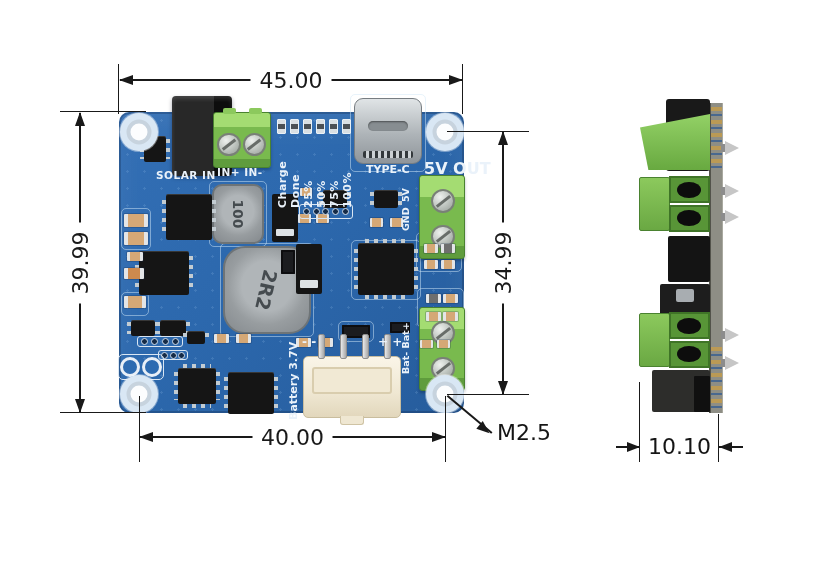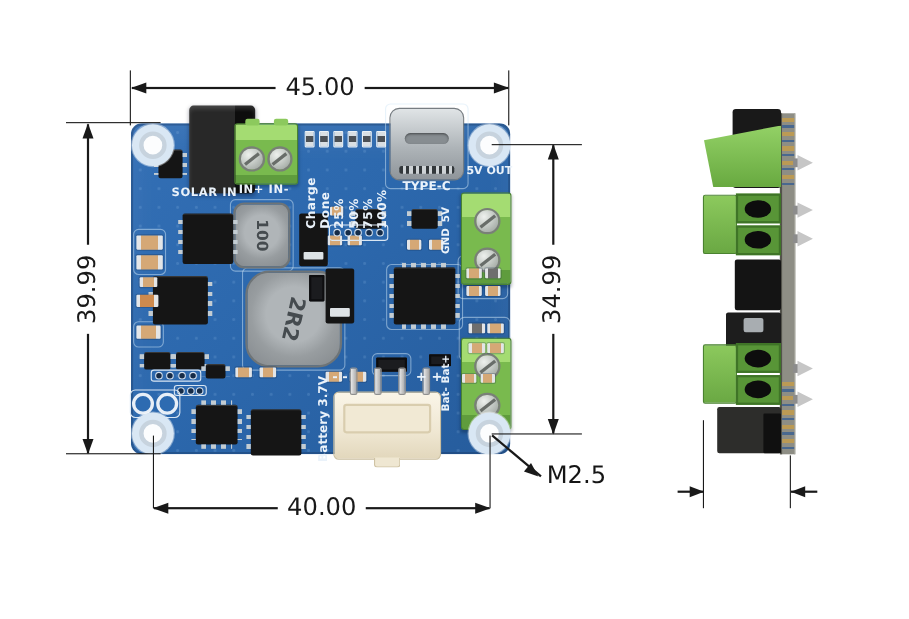--- a/index.html
+++ b/index.html
@@ -254,21 +254,21 @@
       <div class="comp c-hole" style="left: 426px; top: 375px; width: 38px; height: 38px;"></div>
       <div class="comp c-silk" style="left: 156px; top: 170px; font-size: 10.5px; letter-spacing: 0.5px;">SOLAR IN</div>
       <div class="comp c-silk" style="left: 217px; top: 167px; font-size: 10.5px; letter-spacing: 0.5px;">IN+  IN-</div>
       <div class="comp c-silk" style="left: 277px; top: 208px; font-size: 11px; letter-spacing: 0.5px; transform-origin: 0px 0px; transform: rotate(-90deg);">Charge</div>
       <div class="comp c-silk" style="left: 290px; top: 208px; font-size: 11px; letter-spacing: 0.5px; transform-origin: 0px 0px; transform: rotate(-90deg);">Done</div>
       <div class="comp c-silk" style="left: 303px; top: 208px; font-size: 11px; letter-spacing: 0.5px; transform-origin: 0px 0px; transform: rotate(-90deg);">25%</div>
       <div class="comp c-silk" style="left: 316px; top: 208px; font-size: 11px; letter-spacing: 0.5px; transform-origin: 0px 0px; transform: rotate(-90deg);">50%</div>
       <div class="comp c-silk" style="left: 329px; top: 208px; font-size: 11px; letter-spacing: 0.5px; transform-origin: 0px 0px; transform: rotate(-90deg);">75%</div>
       <div class="comp c-silk" style="left: 342px; top: 208px; font-size: 11px; letter-spacing: 0.5px; transform-origin: 0px 0px; transform: rotate(-90deg);">100%</div>
       <div class="comp c-silk" style="left: 366px; top: 164px; font-size: 11px;">TYPE-C</div>
-      <div class="comp c-silk" style="left: 424px; top: 151px; font-size: 10px;">5V OUT</div>
+      <div class="comp c-silk" style="left: 424px; top: 161px; font-size: 16px;">5V OUT</div>
       <div class="comp c-silk" style="left: 401px; top: 202px; font-size: 9.5px; transform-origin: 0px 0px; transform: rotate(-90deg);">5V</div>
       <div class="comp c-silk" style="left: 401px; top: 231px; font-size: 9.5px; transform-origin: 0px 0px; transform: rotate(-90deg);">GND</div>
       <div class="comp c-silk" style="left: 401px; top: 374px; font-size: 9.5px; transform-origin: 0px 0px; transform: rotate(-90deg);">Bat- Bat+</div>
       <div class="comp c-silk" style="left: 288px; top: 420px; font-size: 11px; transform-origin: 0px 0px; transform: rotate(-90deg);">Battery 3.7V</div>
       <div class="comp c-silk" style="left: 302px; top: 336px; font-size: 12px;">- -</div>
       <div class="comp c-silk" style="left: 378px; top: 336px; font-size: 12px;">+ +</div>
       <div class="comp c-spcb" style="left: 709px; top: 103px; width: 14px; height: 310px;"></div>
       <div class="comp c-rect" style="left: 666px; top: 99px; width: 44px; height: 72px; background: rgb(25, 25, 25); border-radius: 3px;"></div>
       <div class="comp c-slant" style="left: 640px; top: 114px; width: 70px; height: 56px;"></div>
       <div class="comp c-sterm" style="left: 639px; top: 174px; width: 71px; height: 60px;">
@@ -318,30 +318,31 @@
     <span class="dlabel">39.99</span>
   </div>
 
   <div class="dim dim-v" style="left:491px;top:131px;height:264px">
     <span class="a-u"></span>
     <span class="dline"></span>
     <span class="a-d"></span>
     <span class="dlabel">34.99</span>
   </div>
 
-  <div class="dim dim-h" style="left:139px;top:450px;width:307px">
+  <div class="dim dim-h" style="left:139px;top:425px;width:307px">
     <span class="a-l"></span>
     <span class="dline"></span>
     <span class="a-r"></span>
     <span class="dlabel">40.00</span>
   </div>
 
   <div class="ext" style="left:616px;top:446.3px;width:24px;height:1.5px"></div>
   <div class="ext" style="left:719px;top:446.3px;width:24px;height:1.5px"></div>
   <div class="tri-r" style="left:627px;top:442px"></div>
   <div class="tri-l" style="left:719px;top:442px"></div>
+  <div class="flat-label" style="left:640px;top:434px;width:79px">10.10</div>
 
   <div class="leader" style="left:448px;top:395px;width:58px;transform:rotate(40deg)"></div>
   <div class="tri-r" style="left:478px;top:424px;transform:rotate(40deg)"></div>
   <div class="free-label" style="left:497px;top:420px">M2.5</div>
 
 
 </div>
 
 </body></html>

